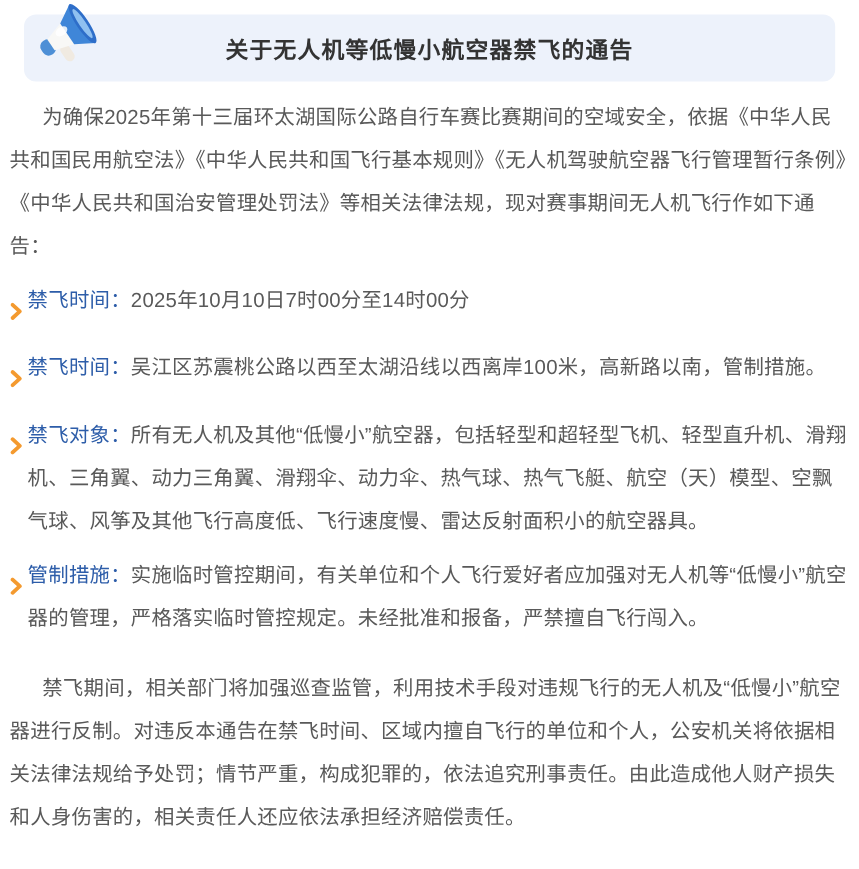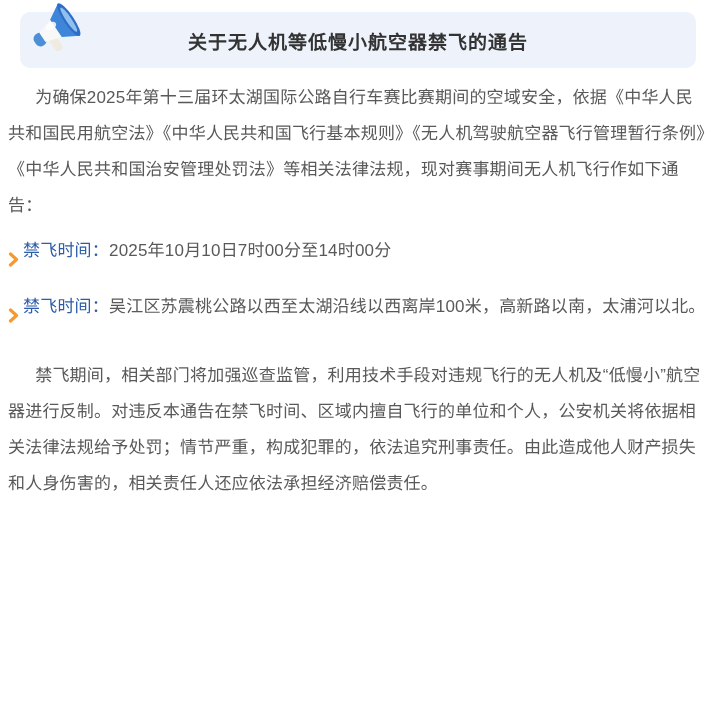--- a/index.html
+++ b/index.html
@@ -105,22 +105,38 @@
       </span>
       <p class="item-body"><span class="label">禁飞时间：</span><span>2025年10月10日7时00分至14时00分</span></p>
     </div>
 
     <div class="item">
       <span class="chev">
         <svg viewBox="0 0 11 15" width="11" height="15" aria-hidden="true">
           <path d="M2.5 2 L8.5 7.5 L2.5 13" fill="none" stroke="#f49a2f" stroke-width="3.2" stroke-linecap="round" stroke-linejoin="round"></path>
         </svg>
       </span>
-      <p class="item-body"><span class="label">禁飞时间：</span><span>吴江区苏震桃公路以西至太湖沿线以西离岸100米，高新路以南，太浦河以北。</span></p>
+      <p class="item-body"><span class="label">禁飞时间：</span><span>吴江区苏震桃公路以西至太湖沿线以西离岸100米，高新路以南，管制措施。</span></p>
+    </div>
+
+    <div class="item">
+      <span class="chev">
+        <svg viewBox="0 0 11 15" width="11" height="15" aria-hidden="true">
+          <path d="M2.5 2 L8.5 7.5 L2.5 13" fill="none" stroke="#f49a2f" stroke-width="3.2" stroke-linecap="round" stroke-linejoin="round"></path>
+        </svg>
+      </span>
+      <p class="item-body"><span class="label">禁飞对象：</span><span>所有无人机及其他“低慢小”航空器，包括轻型和超轻型飞机、轻型直升机、滑翔机、三角翼、动力三角翼、滑翔伞、动力伞、热气球、热气飞艇、航空（天）模型、空飘气球、风筝及其他飞行高度低、飞行速度慢、雷达反射面积小的航空器具。</span></p>
     </div>
 
 
-
+    <div class="item">
+      <span class="chev">
+        <svg viewBox="0 0 11 15" width="11" height="15" aria-hidden="true">
+          <path d="M2.5 2 L8.5 7.5 L2.5 13" fill="none" stroke="#f49a2f" stroke-width="3.2" stroke-linecap="round" stroke-linejoin="round"></path>
+        </svg>
+      </span>
+      <p class="item-body"><span class="label">管制措施：</span><span>实施临时管控期间，有关单位和个人飞行爱好者应加强对无人机等“低慢小”航空器的管理，严格落实临时管控规定。未经批准和报备，严禁擅自飞行闯入。</span></p>
+    </div>
 
     <p class="closing">禁飞期间，相关部门将加强巡查监管，利用技术手段对违规飞行的无人机及“低慢小”航空器进行反制。对违反本通告在禁飞时间、区域内擅自飞行的单位和个人，公安机关将依据相关法律法规给予处罚；情节严重，构成犯罪的，依法追究刑事责任。由此造成他人财产损失和人身伤害的，相关责任人还应依法承担经济赔偿责任。</p>
 
   </div>
 </div>
 
 </body></html>

